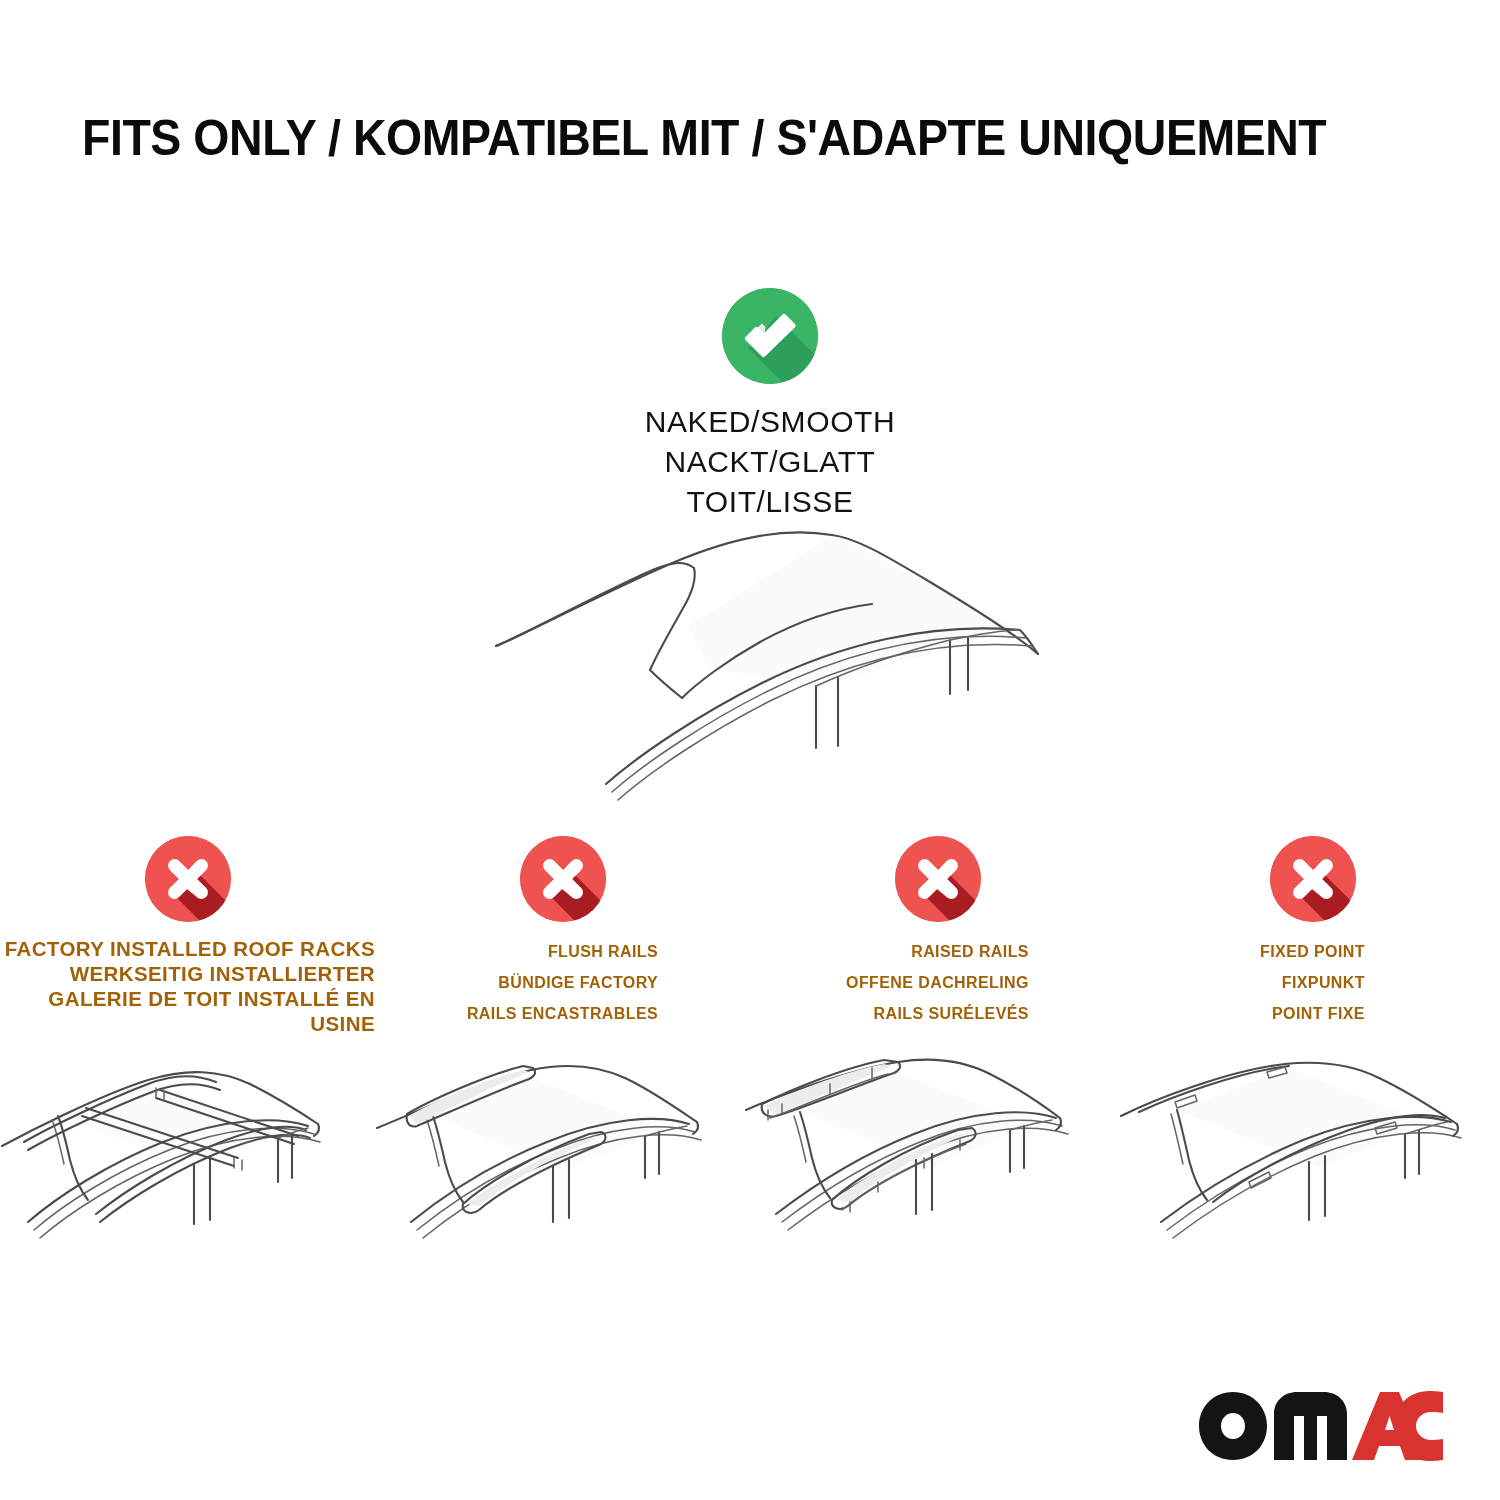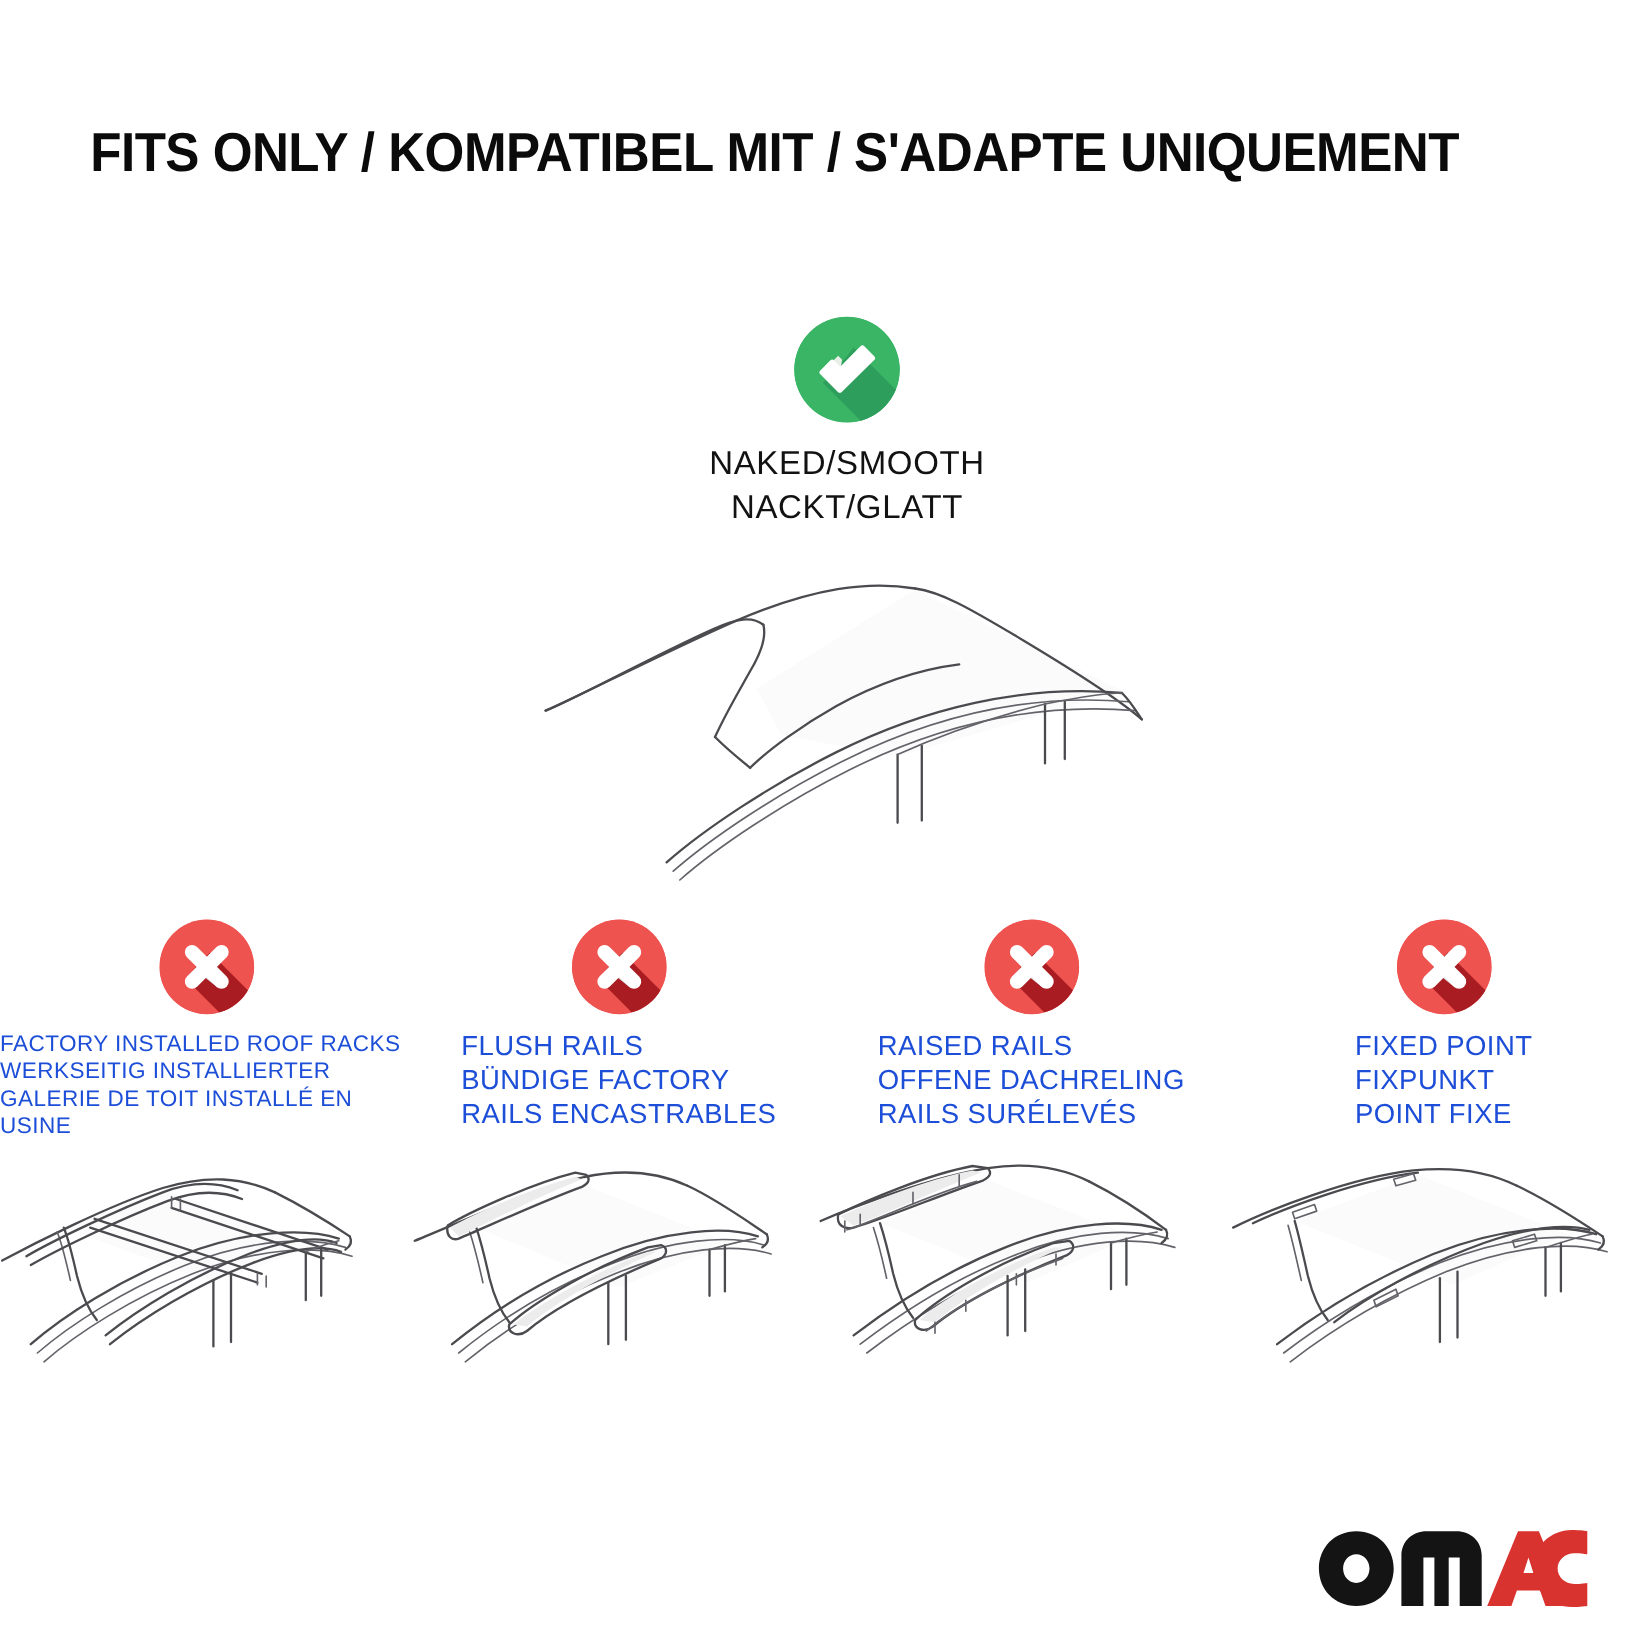--- a/index.html
+++ b/index.html
@@ -103,31 +103,31 @@
   }
   .col {
     position: relative;
     width: 375px;
     display: flex;
     flex-direction: column;
     align-items: center;
   }
   .col-label {
     margin-top: 14px;
-    text-align: left;
-    color: #1d4ed8;
-    font-weight: 400;
+    text-align: right;
+    color: #a16207;
+    font-weight: 700;
   }
   .col-label.small {
     font-size: 20.5px;
     line-height: 25px;
     letter-spacing: 0.4px;
   }
   .col-label.normal {
-    font-size: 25px;
+    font-size: 16px;
     line-height: 31px;
     letter-spacing: 0.4px;
   }
   .col-art {
     position: absolute;
     top: 218px;
     left: 50%;
     transform: translateX(-50%);
     width: 400px;
     height: 215px;
@@ -162,20 +162,21 @@
       <svg viewBox="0 0 96 96" aria-hidden="true">
         <circle cx="48" cy="48" r="48" fill="#3ab565"></circle>
         <path d="M54 28 L96 70 L96 96 L62 96 L26 60 L40 46 Z" fill="#2e9e5c"></path>
         <path d="M26.5 48.5 L40 35.5 L43.5 39 L41.5 52.5 Z" fill="#e9efe9"></path>
         <path d="M41.5 66.5 L25.5 50.5 L34.5 41.5 L41.8 48.9 L62 28.5 L71 37.6 Z" fill="#ffffff" stroke="#ffffff" stroke-width="5" stroke-linejoin="round"></path>
       </svg>
     </span>
 
     <div class="hero-label">NAKED/SMOOTH</div>
     <div class="hero-label" style="margin-top:0">NACKT/GLATT</div>
+    <div class="hero-label" style="margin-top:0">TOIT/LISSE</div>
 
     <div class="hero-art">
       <svg viewBox="0 0 620 290" aria-hidden="true">
 
         <path class="panel" d="M228 108 L372 18 L560 110 L356 170 L250 150 Z"></path>
 
         <path class="line" d="M36 128 C60 118 150 72 210 46 C280 16 330 10 372 17"></path>
         <path class="line" d="M372 17 C395 20 420 34 470 64 C520 94 560 120 578 136"></path>
         <path class="line" d="M36 128 C58 120 130 80 188 54 C210 44 224 42 234 50"></path>
 

